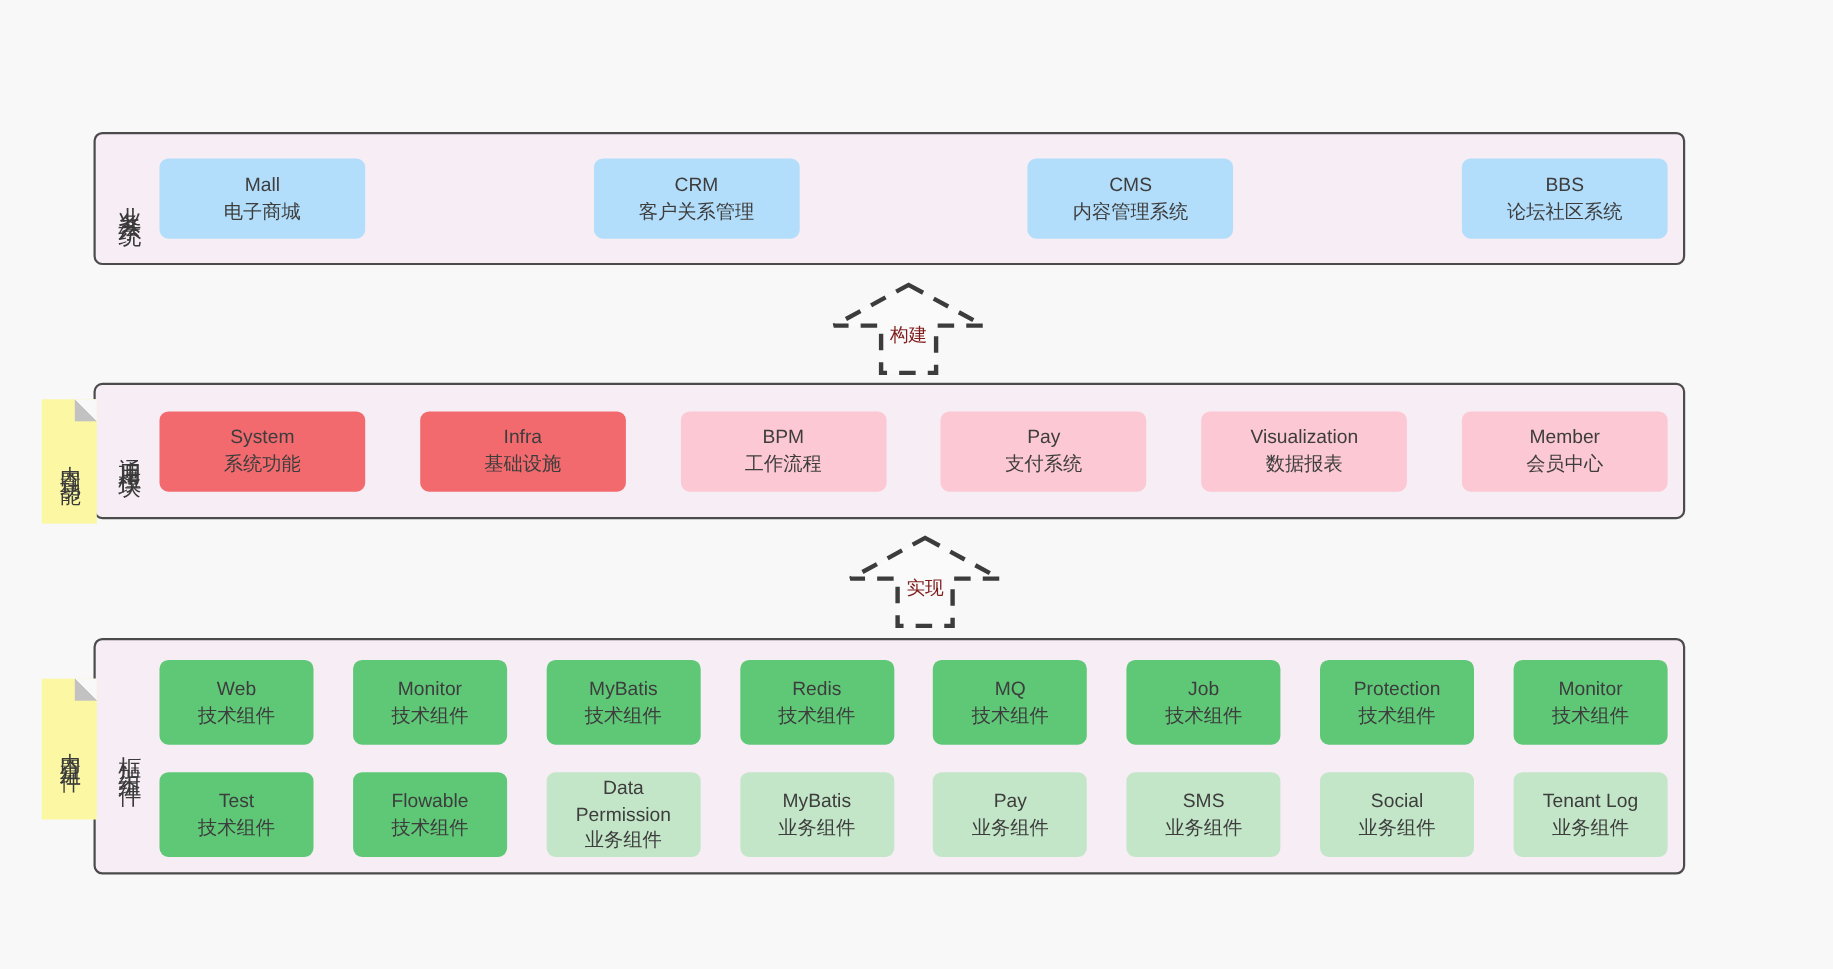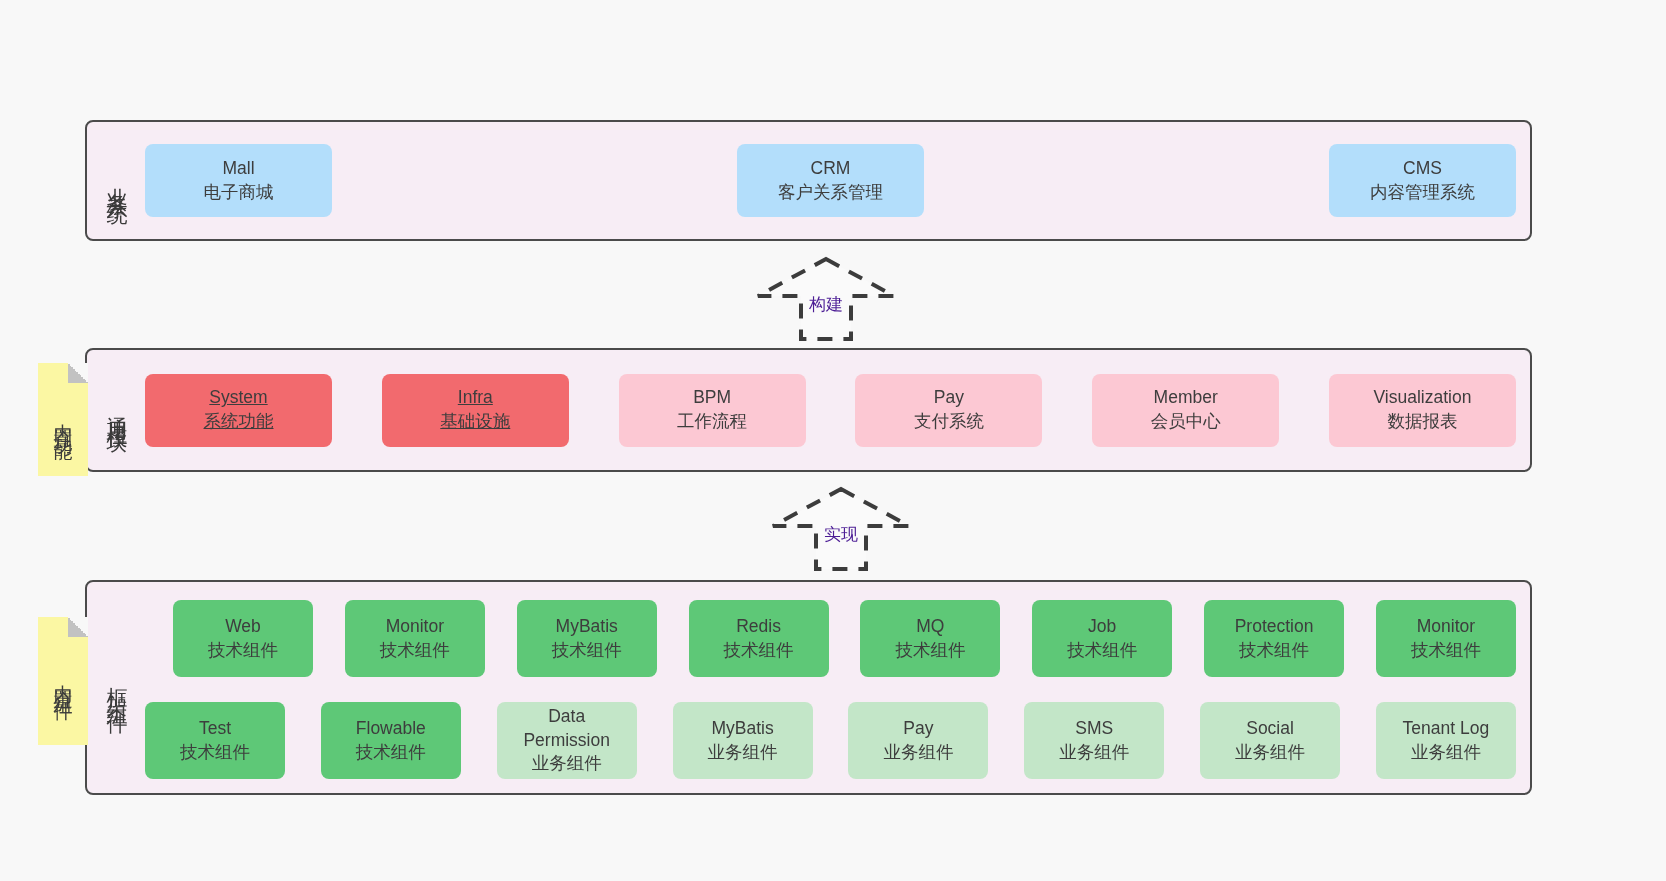--- a/index.html
+++ b/index.html
@@ -39,39 +39,39 @@
   .section-framework .vlabel { letter-spacing: 9px; }
 
   .boxes-row {
     position: absolute;
     left: 58px; right: 14px;
     display: flex;
     align-items: center;
     justify-content: space-between;
   }
   .section-business .boxes-row, .section-modules .boxes-row { top: 0; bottom: 0; }
-  .row-1 { top: 18px; height: 77px; margin-left: 28px; }
+  .row-1 { top: 18px; height: 77px; }
   .row-2 { top: 120px; height: 77px; }
 
   .box {
     display: flex;
     flex-direction: column;
     align-items: center;
     justify-content: center;
     text-align: center;
     border-radius: 8px;
     font-size: 17.5px;
     line-height: 1.35;
     color: #3d3d3d;
   }
   .box-wide { width: 187px; height: 73px; padding: 0 14px; }
   .box-slim { width: 140px; height: 77px; padding: 0 10px; }
 
   .c-blue       { background: #b3defb; }
-  .c-red        { background: #f26a6e; text-decoration: underline; }
+  .c-red        { background: #f26a6e; }
   .c-pink       { background: #fcc8d3; }
   .c-green      { background: #5ec877; }
   .c-lightgreen { background: #c3e6c8; }
 
   .tag {
     position: absolute;
     left: 38px;
     width: 50px;
     background: #fbf7a3;
     z-index: 3;
@@ -99,21 +99,21 @@
   .arrow-build     { left: 755px; top: 256px; }
   .arrow-implement { left: 770px; top: 486px; }
   .arrow svg { display: block; }
   .arrow-label {
     position: absolute;
     left: 50%; top: 36px;
     transform: translateX(-50%);
     background: #fafafa;
     padding: 1px 3px;
     font-size: 17px;
-    color: #4c1d95;
+    color: #7f1d1d;
     white-space: nowrap;
   }
 </style>
 </head>
 <body>
 
 <div class="canvas">
 
   <div class="section section-business">
     <div class="vlabel">业务系统</div>
@@ -122,20 +122,24 @@
         <div>Mall</div>
         <div>电子商城</div>
       </div>
       <div class="box box-wide c-blue">
         <div>CRM</div>
         <div>客户关系管理</div>
       </div>
       <div class="box box-wide c-blue">
         <div>CMS</div>
         <div>内容管理系统</div>
+      </div>
+      <div class="box box-wide c-blue">
+        <div>BBS</div>
+        <div>论坛社区系统</div>
       </div>
     </div>
   </div>
 
   <div class="arrow arrow-build">
     <svg width="142" height="86" viewBox="0 0 142 86">
       <polygon points="71,3 139,40 96,40 96,83 46,83 46,40 3,40" fill="#fafafa" stroke="#3c3c3c" stroke-width="4" stroke-dasharray="15 11" stroke-linejoin="miter"></polygon>
     </svg>
     <div class="arrow-label">构建</div>
   </div>
@@ -158,26 +162,26 @@
       </div>
       <div class="box box-wide c-pink">
         <div>BPM</div>
         <div>工作流程</div>
       </div>
       <div class="box box-wide c-pink">
         <div>Pay</div>
         <div>支付系统</div>
       </div>
       <div class="box box-wide c-pink">
+        <div>Visualization</div>
+        <div>数据报表</div>
+      </div>
+      <div class="box box-wide c-pink">
         <div>Member</div>
         <div>会员中心</div>
-      </div>
-      <div class="box box-wide c-pink">
-        <div>Visualization</div>
-        <div>数据报表</div>
       </div>
     </div>
   </div>
 
   <div class="arrow arrow-implement">
     <svg width="142" height="86" viewBox="0 0 142 86">
       <polygon points="71,3 139,40 96,40 96,83 46,83 46,40 3,40" fill="#fafafa" stroke="#3c3c3c" stroke-width="4" stroke-dasharray="15 11" stroke-linejoin="miter"></polygon>
     </svg>
     <div class="arrow-label">实现</div>
   </div>

